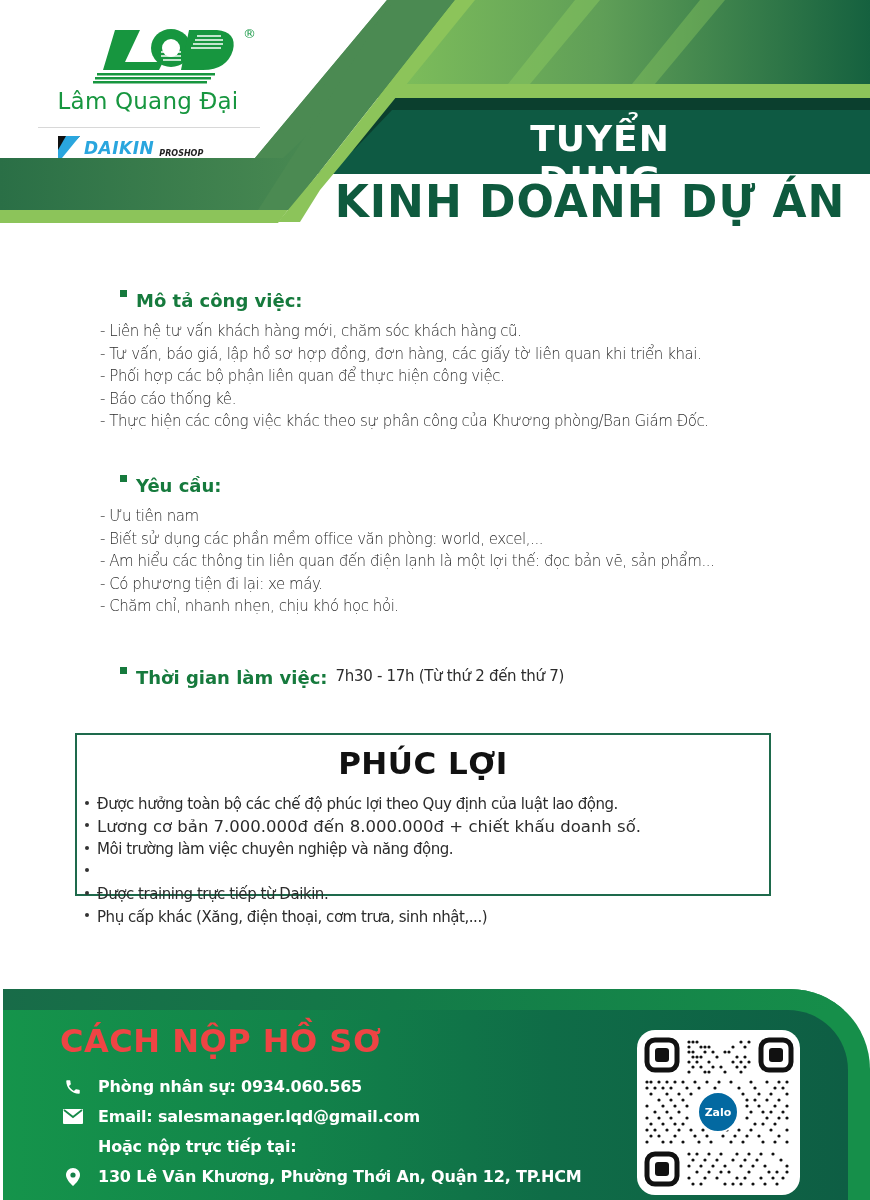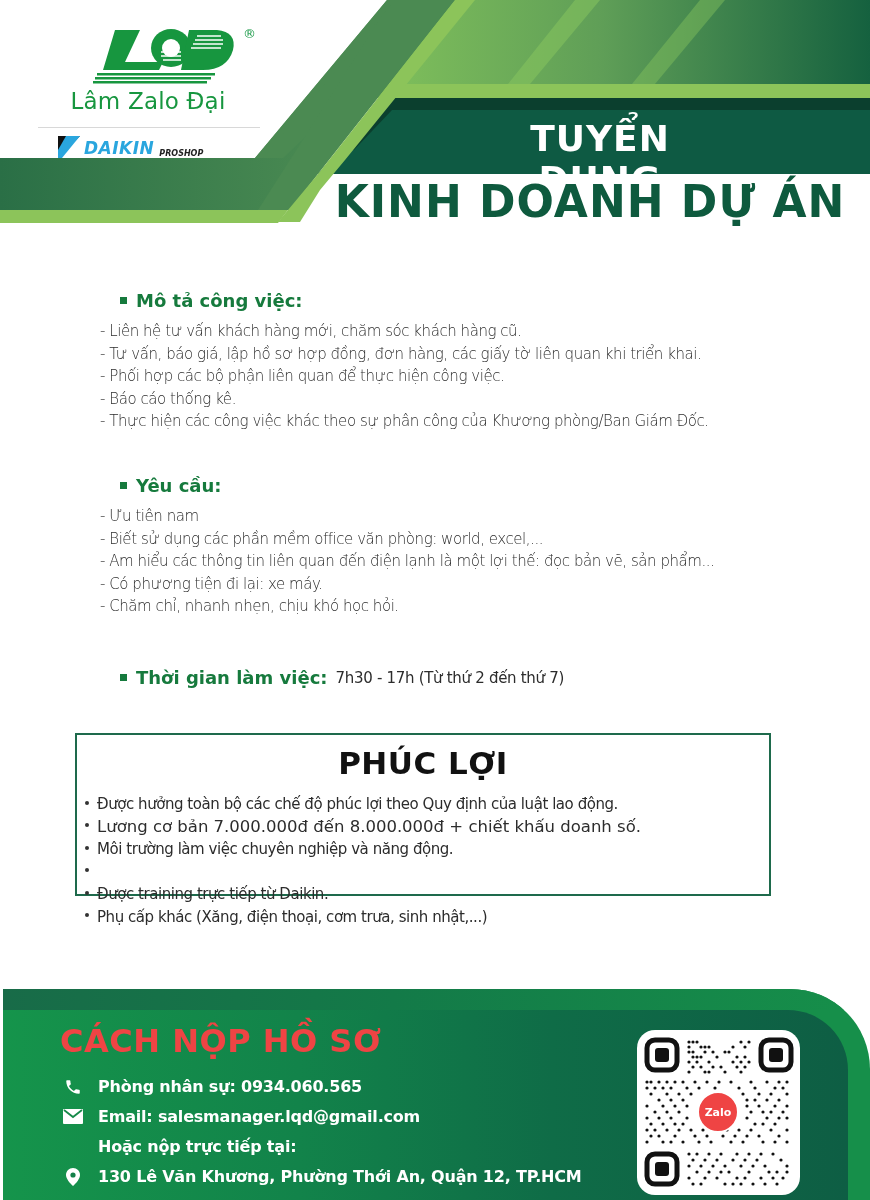--- a/index.html
+++ b/index.html
@@ -21,21 +21,21 @@
                  font-size: 17px; color: #2aa6de; letter-spacing: 0.5px; }
   .daikin-sub { font-family: "DejaVu Sans", sans-serif; font-weight: bold; font-style: italic;
                 font-size: 8px; color: #222; margin-left: 5px; margin-top: 5px; }
 
   .title-1 { position: absolute; left: 470px; top: 118px; width: 260px; text-align: center;
              font-family: "DejaVu Sans", sans-serif; font-weight: bold; font-size: 36px; color: #ffffff; letter-spacing: 1px; }
   .title-2 { position: absolute; left: 330px; top: 176px; width: 520px; text-align: center;
              font-family: "DejaVu Sans", sans-serif; font-weight: bold; font-size: 44px; color: #0e5a3e; letter-spacing: 1px; }
 
   
-  .section-head { position: absolute; left: 120px; display: flex; align-items: center;
+  .section-head { position: absolute; left: 120px; display: flex; align-items: flex-start;
                   font-family: "DejaVu Sans", sans-serif; font-weight: bold; font-size: 18px; color: #167a3d; }
   .section-head .sq { width: 7px; height: 7px; background: #167a3d; margin-right: 9px; display: inline-block; }
   .lines { position: absolute; left: 100px; font-family: "DejaVu Sans", sans-serif; font-size: 15px;
            color: #2c2c2c; font-weight: 300; }
   .lines .line { height: 22.5px; line-height: 22.5px; white-space: nowrap; letter-spacing: -0.45px; }
   .hours-val { font-family: "DejaVu Sans", sans-serif; font-weight: normal; font-size: 15px; color: #2c2c2c;
                margin-left: 8px; letter-spacing: -0.3px; }
 
   
   .benefits { position: absolute; left: 75px; top: 733px; width: 696px; height: 163px;
@@ -60,21 +60,21 @@
   .footer-title { position: absolute; left: 60px; top: 1022px; font-family: "DejaVu Sans", sans-serif;
                   font-weight: bold; font-size: 32px; color: #ef4444; letter-spacing: 0.5px; }
   .contact { position: absolute; left: 62px; font-family: "DejaVu Sans", sans-serif; font-weight: bold;
              font-size: 16px; color: #ffffff; display: flex; align-items: center; letter-spacing: -0.2px; }
   .contact .ic { width: 22px; height: 18px; margin-right: 14px; display: flex; align-items: center; justify-content: center; }
   .contact .ic.empty { visibility: hidden; }
 
   .qr { position: absolute; left: 637px; top: 1030px; width: 163px; height: 165px; background: #fff;
         border-radius: 18px; }
   .qr svg { position: absolute; left: 0; top: 0; }
-  .zalo { position: absolute; left: 60px; top: 61px; width: 42px; height: 42px; background: #ef4444; border-radius: 50%;
+  .zalo { position: absolute; left: 60px; top: 61px; width: 42px; height: 42px; background: #0369a1; border-radius: 50%;
           color: #fff; font-family: "DejaVu Sans", sans-serif; font-size: 11px; font-weight: bold;
           display: flex; align-items: center; justify-content: center; border: 2px solid #fff; }
 </style>
 </head>
 <body>
 
 <svg class="hdr-svg" viewBox="0 0 870 240">
   <defs>
     <linearGradient id="gTop" x1="0" y1="0" x2="1" y2="0">
       <stop offset="0" stop-color="#7fbf5b"></stop>
@@ -135,21 +135,21 @@
         <line x1="106" y1="22" x2="136" y2="22"></line>
     </g>
 
     <g fill="#17963f">
       <rect x="12" y="47" width="118" height="2.5"></rect>
         <rect x="10" y="51" width="116" height="2.5"></rect>
         <rect x="8" y="55" width="114" height="2.5"></rect>
     </g>
   </svg>
   <span class="logo-reg">®</span>
-  <div class="logo-name">Lâm Zalo Đại</div>
+  <div class="logo-name">Lâm Quang Đại</div>
   <div class="logo-sep"></div>
   <div class="daikin">
     <svg class="daikin-mark" viewBox="0 0 22 22">
       <polygon points="0,0 22,0 0,22" fill="#111"></polygon>
       <polygon points="8,0 22,0 4,22 0,22 0,14" fill="#2aa6de"></polygon>
     </svg>
     <span class="daikin-word">DAIKIN</span>
     <span class="daikin-sub">PROSHOP</span>
   </div>
 </div>

